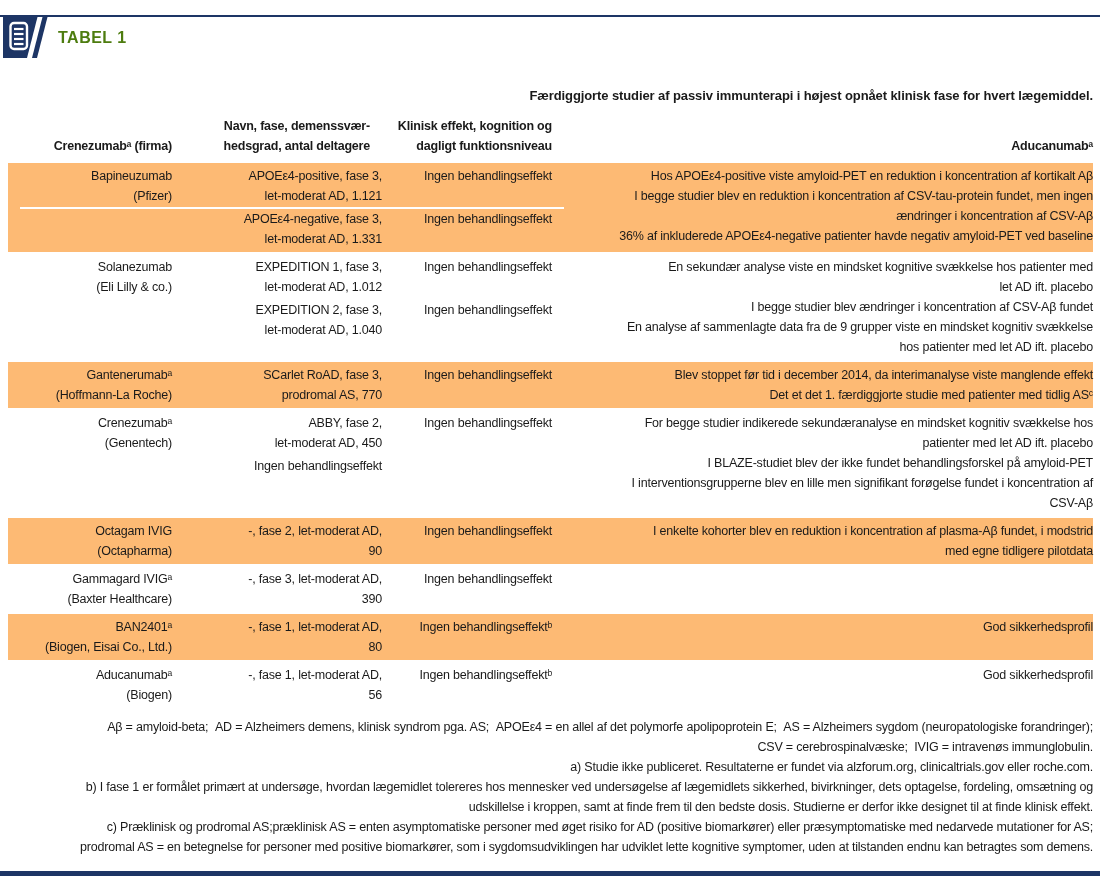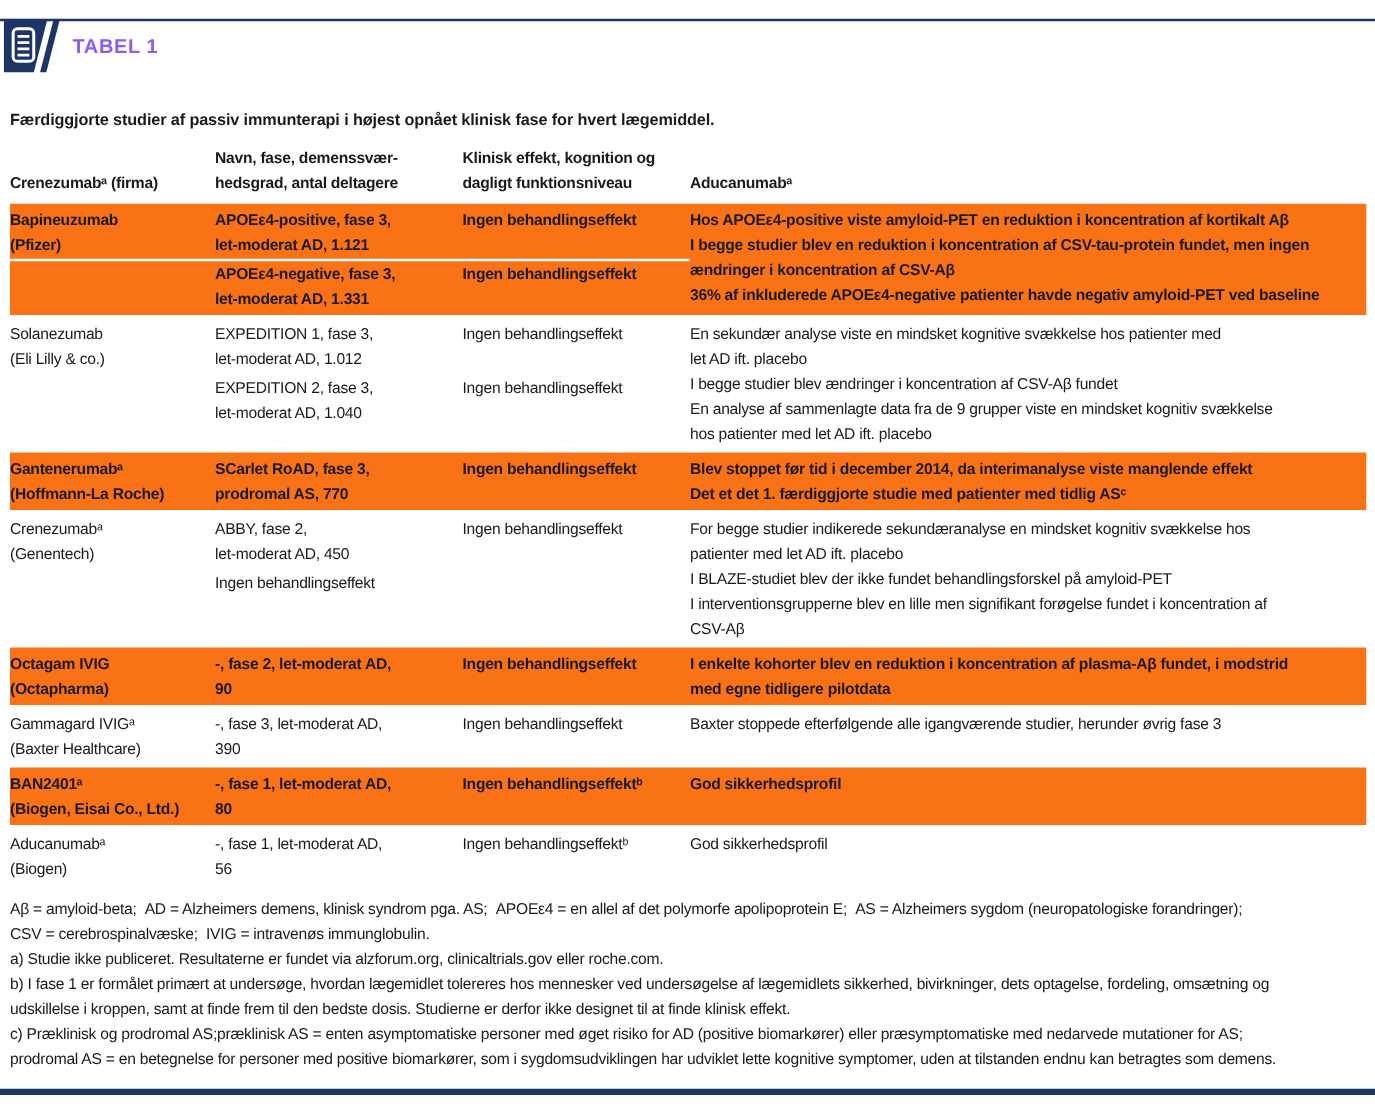--- a/index.html
+++ b/index.html
@@ -6,42 +6,42 @@
   body { background:#fff; }
   .page {
     position:relative; width:1100px; height:886px; background:#ffffff;
     font-family:"Liberation Sans","DejaVu Sans",sans-serif; color:#1a1a1a;
     overflow:hidden;
   }
   .top-rule { position:absolute; top:15px; left:0; width:100%; height:2px; background:#1d3565; }
   .badge-svg { position:absolute; top:15px; left:3px; display:block; }
   .badge-title {
     position:absolute; top:29px; left:58px;
-    font-size:16px; font-weight:bold; color:#8b5cf6; letter-spacing:0.5px;
-  }
-  .content { position:absolute; top:88px; left:8px; width:1085px; }
+    font-size:16px; font-weight:bold; color:#4d7c0f; letter-spacing:0.5px;
+  }
+  .content { position:absolute; top:88px; left:8px; width:1085px;text-align:right; }
   .subtitle { font-size:13px; font-weight:bold; letter-spacing:-0.1px; }
 
   .thead {
     display:grid; grid-template-columns:164px 198px 182px 1fr;
     align-items:end; margin-top:13px; padding-bottom:7px;
     font-weight:bold; font-size:12.5px; line-height:20px;
     letter-spacing:-0.2px; white-space:pre-line;
   }
 
   .trow {
     display:grid; grid-template-columns:164px 380px 1fr;
     padding:3px 0;
   }
   .trow + .trow { margin-top:2px; }
-  .trow.shaded { background:#f97316;font-weight:bold; }
+  .trow.shaded { background:#fdba74; }
 
   .cell { font-size:12.5px; line-height:20px; letter-spacing:-0.2px; white-space:pre-line; }
 
-  .subrow { display:grid; grid-template-columns:198px 1fr; }
+  .subrow { display:grid; grid-template-columns:198px 1fr;margin-left:12px; }
   .subrow + .subrow { margin-top:3px; position:relative; }
   .subrow + .subrow::before {
     content:""; position:absolute; left:-164px; top:-2px;
     width:544px; height:2px; background:#ffffff;
   }
 
   .footnotes { margin-top:9px; }
   .footnote { font-size:12.5px; line-height:20px; letter-spacing:-0.2px; white-space:pre-line; }
 
   .bottom-bar { position:absolute; top:871px; left:0; width:100%; height:5px; background:#1d3565; }
@@ -170,21 +170,20 @@
         <div class="trow">
     <div class="cell drug">Gammagard IVIGᵃ
 (Baxter Healthcare)</div>
     <div class="substack">
             <div class="subrow">
     <div class="cell study">-, fase 3, let-moderat AD,
 390</div>
     <div class="cell effect">Ingen behandlingseffekt</div>
   </div>
           </div>
-    <div class="cell remarks">Baxter stoppede efterfølgende alle igangværende studier, herunder øvrig fase 3</div>
   </div>
         <div class="trow shaded">
     <div class="cell drug">BAN2401ᵃ
 (Biogen, Eisai Co., Ltd.)</div>
     <div class="substack">
             <div class="subrow">
     <div class="cell study">-, fase 1, let-moderat AD,
 80</div>
     <div class="cell effect">Ingen behandlingseffektᵇ</div>
   </div>

